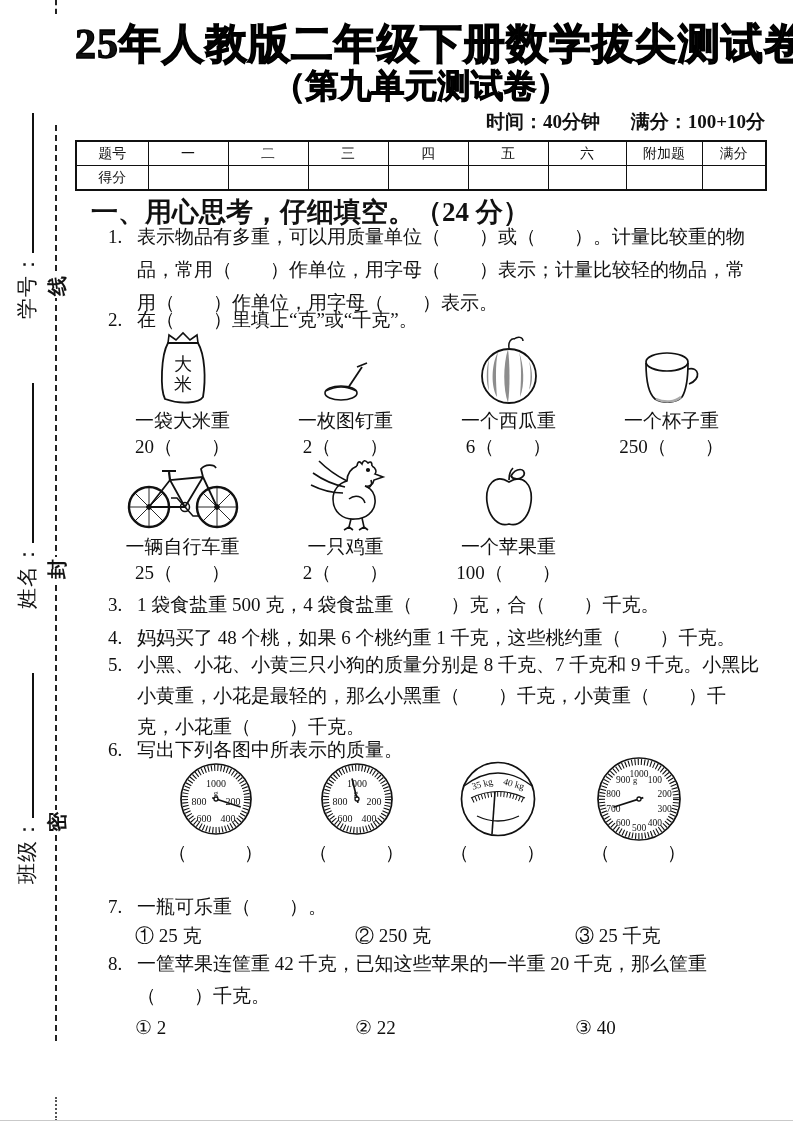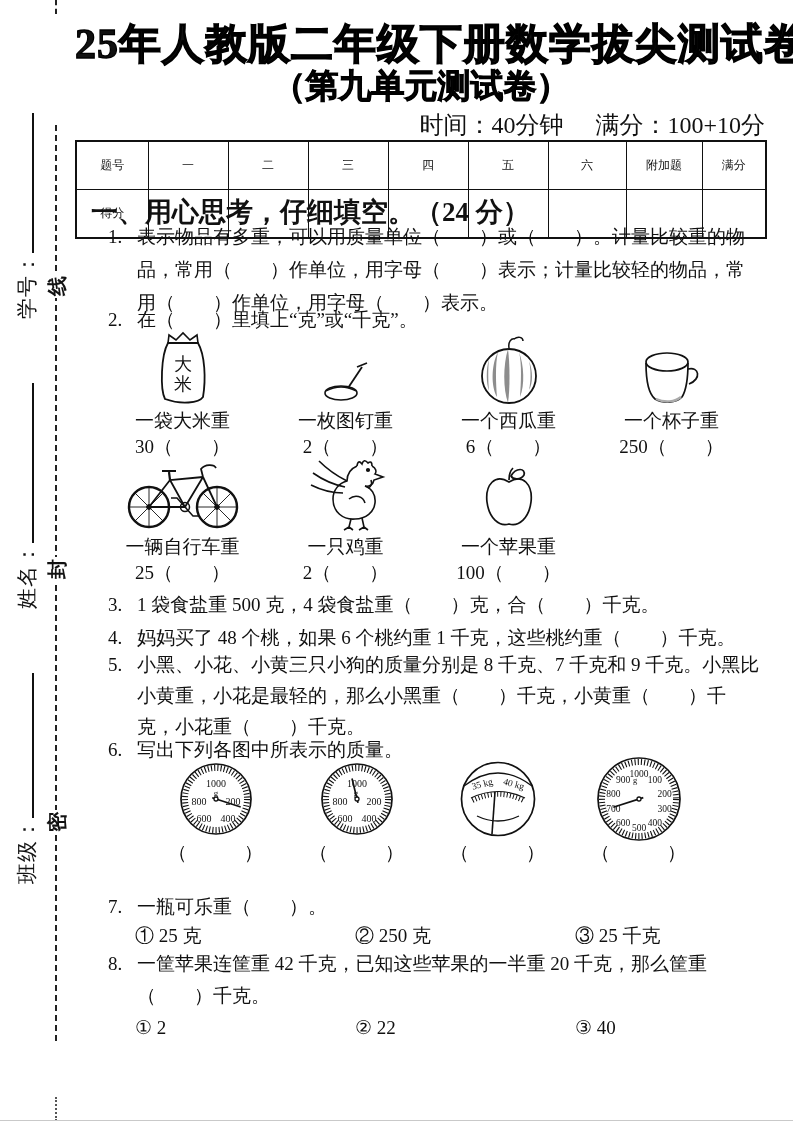--- a/index.html
+++ b/index.html
@@ -17,25 +17,25 @@
   .seal-char{position:absolute;left:45px;width:24px;height:24px;line-height:24px;text-align:center;
              transform:rotate(-90deg);background:#fff;font-size:20px;font-weight:bold}
   .bottom-line{position:absolute;left:0;bottom:0;width:100%;border-top:1px solid #c9c9c9}
 
   
   .content{position:absolute;left:75px;top:0;width:692px;height:818px}
   .title1{position:absolute;top:16px;left:0;width:100%;text-align:center;font-size:42px;font-weight:bold;
           letter-spacing:1px;-webkit-text-stroke:1.3px #000;white-space:nowrap}
   .title2{position:absolute;top:64px;left:0;width:100%;text-align:center;font-size:33px;font-weight:bold;
           -webkit-text-stroke:1px #000;white-space:nowrap}
-  .meta{position:absolute;top:109px;right:2px;font-size:24px;font-weight:normal;white-space:nowrap}
+  .meta{position:absolute;top:109px;right:2px;font-size:19px;font-weight:bold;white-space:nowrap}
   .meta .meta-part{margin-left:26px}
   table.score{position:absolute;top:140px;left:0;width:690px;border-collapse:collapse;table-layout:fixed;
               border:2.5px solid #111}
-  table.score td{border:1.5px solid #111;height:23px;text-align:center;font-size:12px;padding:12px;overflow:hidden}
+  table.score td{border:1.5px solid #111;height:23px;text-align:center;font-size:14px;padding:0;overflow:hidden}
   .sec-title{position:absolute;left:16px;font-size:27px;font-weight:bold;white-space:nowrap}
   .q{position:absolute;left:33px;width:654px;display:flex;font-size:19px;line-height:33px}
   .qnum{flex:none;width:29px}
   .qtext{flex:1}
   .pic-grid{position:absolute;left:26px;width:654px;display:grid;grid-template-columns:repeat(4,163px)}
   .pic-cell{text-align:center}
   .pic-icon{height:74px;display:flex;align-items:flex-end;justify-content:center}
   .pic-cap{font-size:19px;line-height:25px;margin-top:3px;white-space:nowrap}
   .pic-val{font-size:19px;line-height:27px;white-space:nowrap}
   .dial-grid{position:absolute;left:70px;top:756px;width:564px;display:grid;grid-template-columns:repeat(4,141px)}
@@ -126,21 +126,21 @@
     <div class="pic-cell">
       <div class="pic-icon">
         <svg width="58" height="74" viewBox="0 0 58 74">
           <path d="M14 12 L15 4 L22 9 L29 2 L36 9 L43 4 L44 12" fill="#fff" stroke="#111" stroke-width="1.6"></path>
           <path d="M14 12 C7 24 6 58 11 68 C27 74 45 72 49 66 C52 48 51 24 44 12 Z" fill="#fff" stroke="#111" stroke-width="1.8"></path>
           <text x="29" y="39" font-size="18" text-anchor="middle">大</text>
           <text x="29" y="59" font-size="18" text-anchor="middle">米</text>
         </svg>
       </div>
       <div class="pic-cap">一袋大米重</div>
-      <div class="pic-val">30（　　）</div>
+      <div class="pic-val">20（　　）</div>
     </div>
     <div class="pic-cell">
       <div class="pic-icon">
         <svg width="50" height="48" viewBox="0 0 50 48">
           <ellipse cx="20" cy="36" rx="16" ry="7" fill="#fff" stroke="#111" stroke-width="1.6"></ellipse>
           <path d="M5 34 Q20 26 35 34" fill="none" stroke="#111" stroke-width="1.3"></path>
           <path d="M27 31 L41 10" fill="none" stroke="#111" stroke-width="1.8"></path>
           <path d="M36 10 L46 6" fill="none" stroke="#111" stroke-width="1.6"></path>
         </svg>
       </div>

